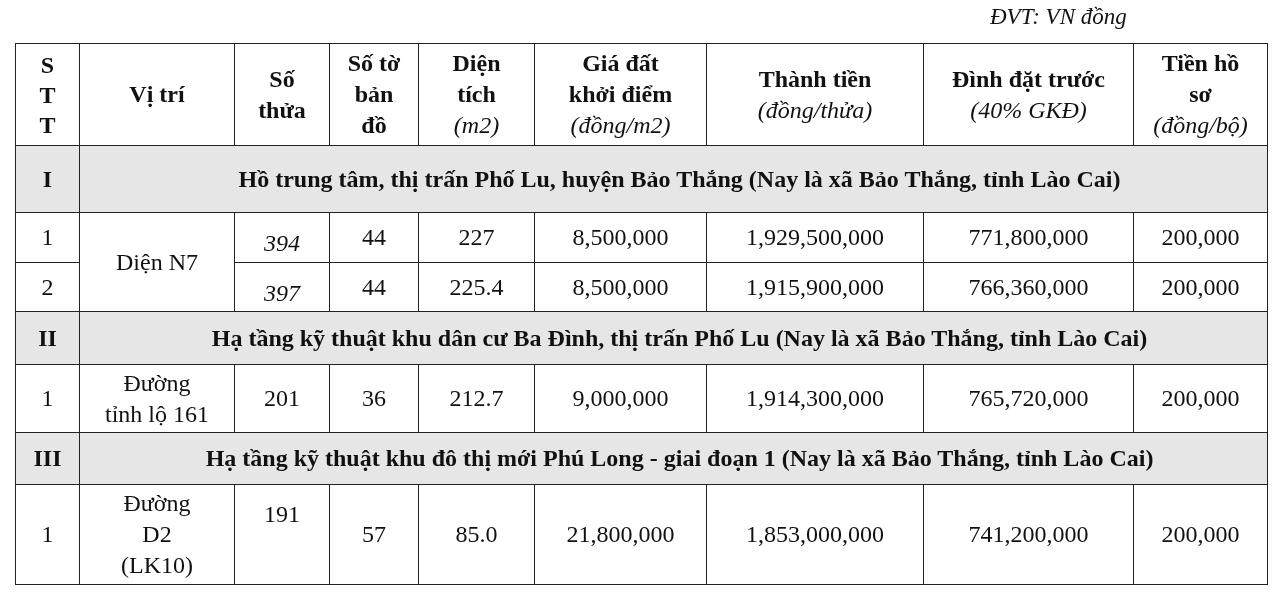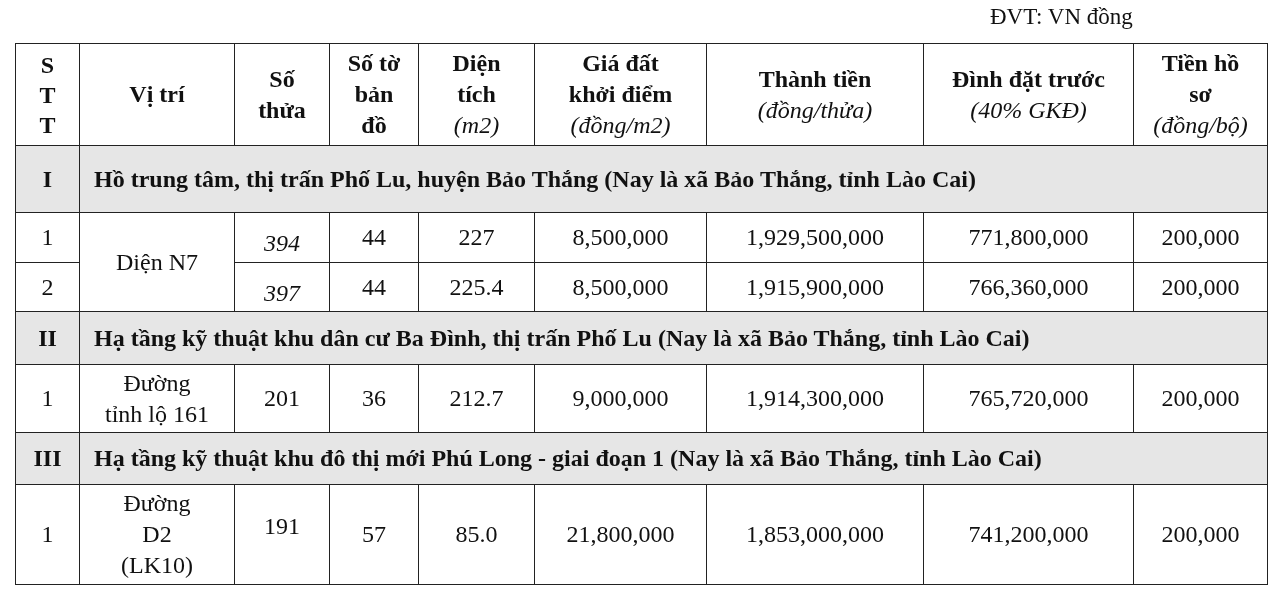--- a/index.html
+++ b/index.html
@@ -2,36 +2,36 @@
 <html><head>
   <meta charset="utf-8">
   <style>
     html, body { margin: 0; padding: 0; background: #ffffff; }
     body {
       width: 1280px; height: 611px; position: relative; overflow: hidden;
       font-family: "Liberation Serif", "DejaVu Serif", serif; color: #111;
     }
     .unit {
       position: absolute; top: 4px; left: 990px; width: 160px;
-      font-size: 23px; text-align: left;
+      font-style: italic; font-size: 23px; text-align: left;
     }
     table {
       position: absolute; left: 15px; top: 43px;
       border-collapse: collapse; table-layout: fixed;
       width: 1252px;
     }
     td, th {
       border: 1.5px solid #222; text-align: center; vertical-align: middle;
       padding: 0 2px; font-size: 24px; line-height: 31px;
     }
     th { font-weight: bold; }
     th .it { font-weight: normal; font-style: italic; display: block; }
     tr.head { height: 102px; }
     tr.section td { background: #e6e6e6; font-weight: bold; }
-    tr.section td.title { text-align: left; padding-left: 14px; }
+    tr.section td.title { text-align: center; padding-left: 14px; }
     .stt-h span { display: block; line-height: 30px; }
     .lower { position: relative; top: 6px; font-style: italic; }
   </style>
 </head>
 <body>
 
 <div class="unit">ĐVT: VN đồng</div>
 
 <table>
   <colgroup>
@@ -136,21 +136,21 @@
     <td>III</td>
     <td class="title" colspan="8">Hạ tầng kỹ thuật khu đô thị mới Phú Long - giai đoạn 1 (Nay là xã Bảo Thắng, tỉnh Lào Cai)</td>
   </tr>
   <tr style="height:100px">
     <td>1</td>
     <td>
       <div>Đường</div>
           <div>D2</div>
           <div>(LK10)</div>
     </td>
-    <td style="vertical-align:top;padding-top:26px">191</td>
+    <td style="vertical-align:top;padding-top:14px">191</td>
     <td>57</td>
     <td>85.0</td>
     <td>21,800,000</td>
     <td>1,853,000,000</td>
     <td>741,200,000</td>
     <td>200,000</td>
   </tr>
 </tbody>
   </table>
 

